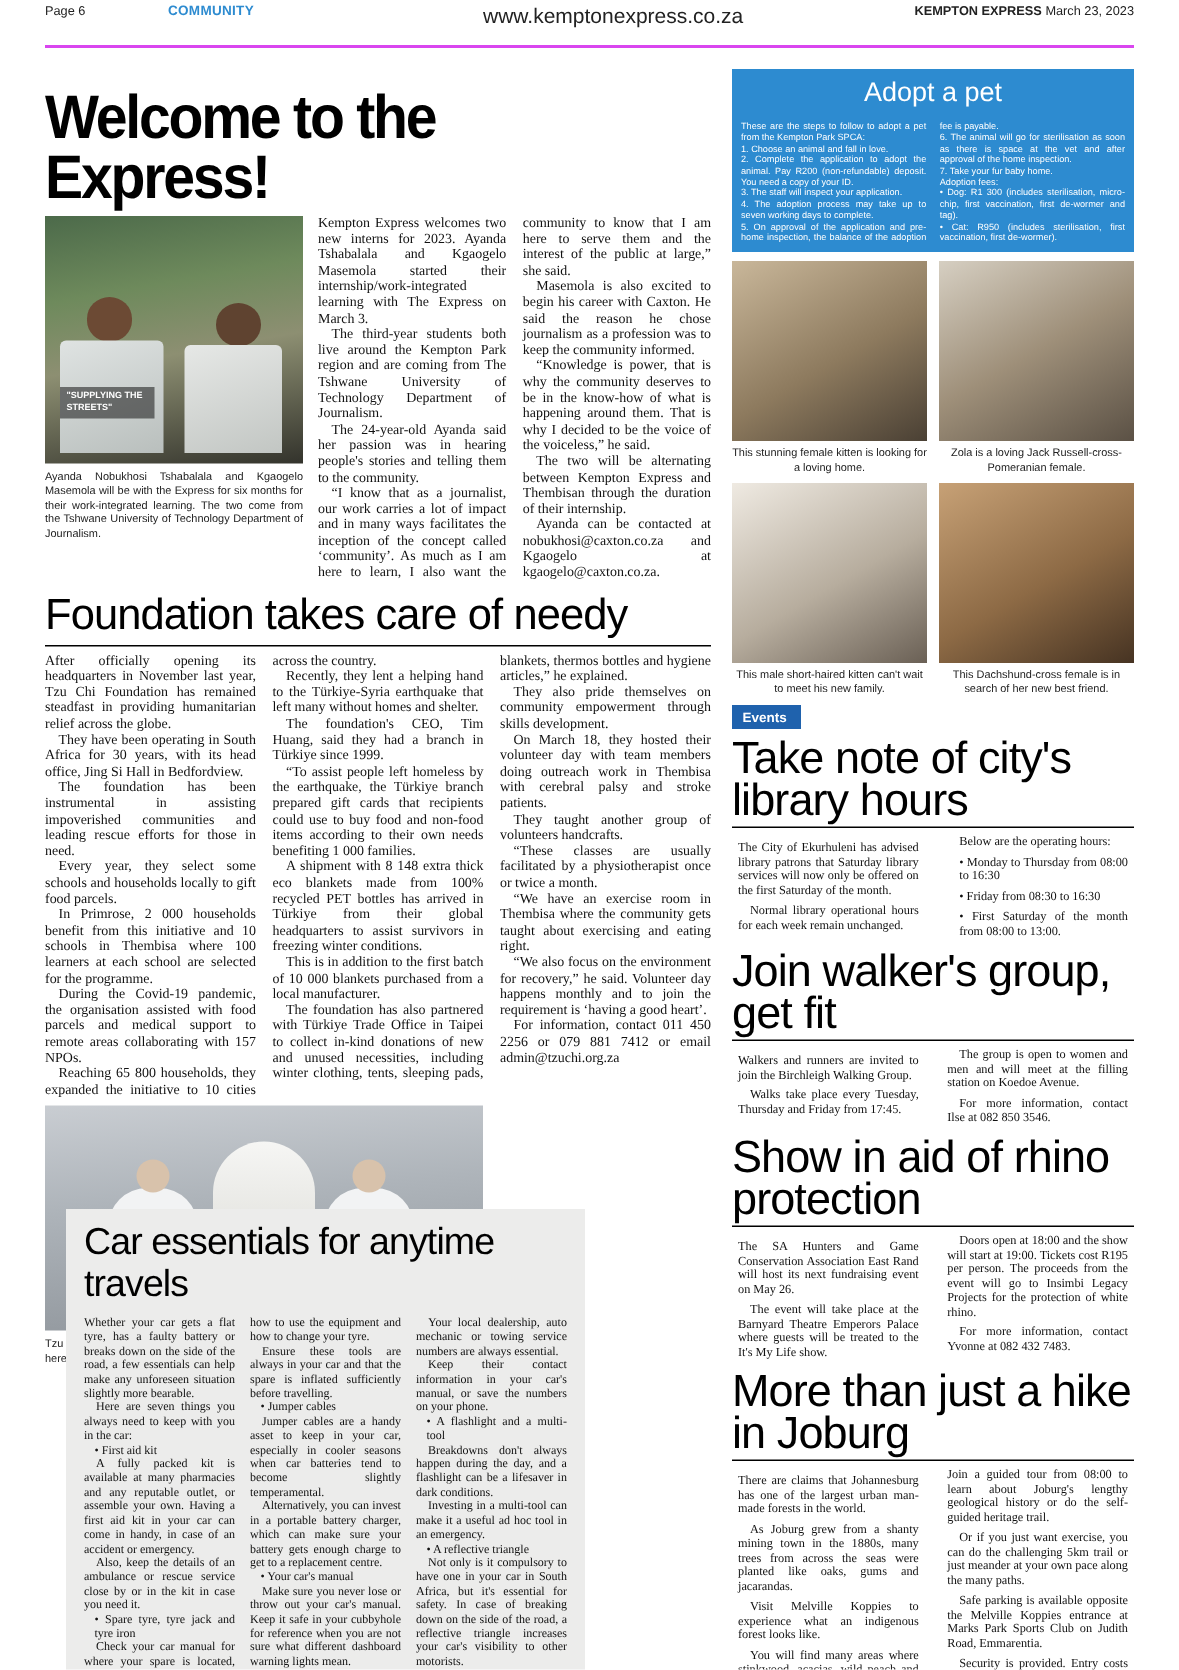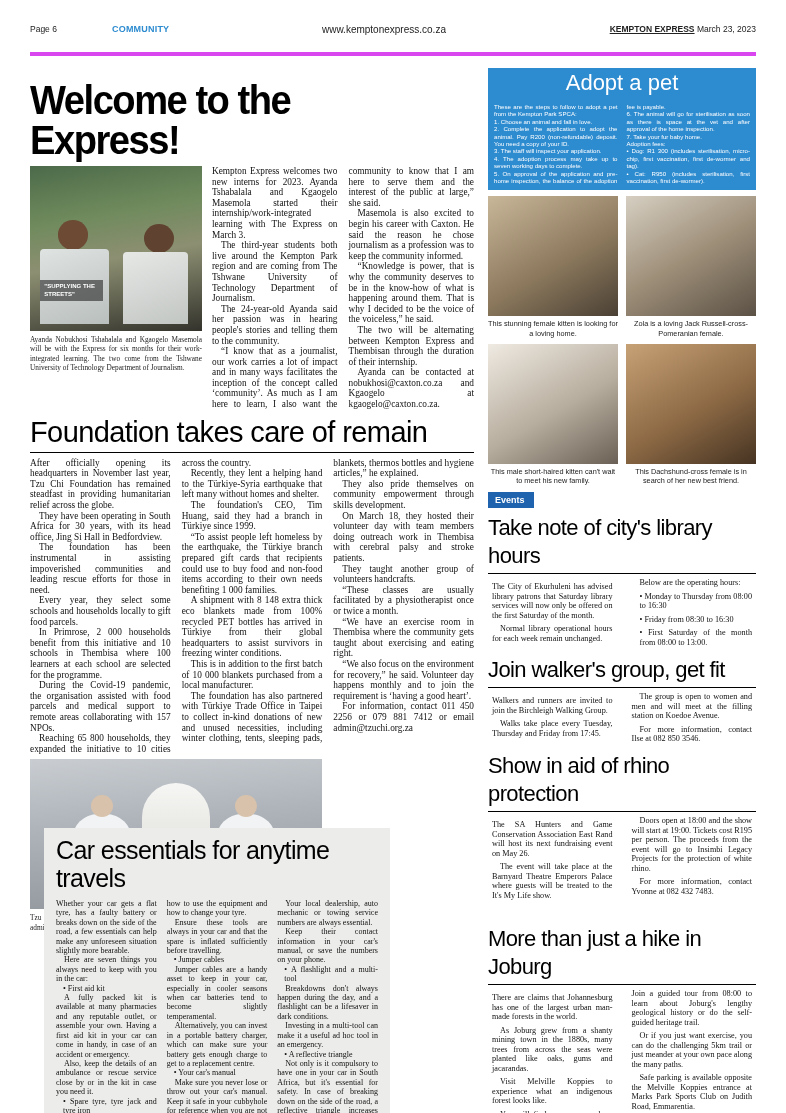--- a/index.html
+++ b/index.html
@@ -6,26 +6,26 @@
   body{
     width:786px;height:1113px;
     background:#ffffff;
     font-family:"Liberation Serif", serif;
     color:#111;
     overflow:hidden;
   }
   .page{position:relative;width:786px;height:1113px;box-sizing:border-box;padding:0 30px;}
 
   
-  .masthead{position:relative;height:30px;margin-top:22px;border-bottom:4px solid #d946ef;}
+  .masthead{position:relative;height:30px;border-bottom:2px solid #d946ef;}
   .mh-page{position:absolute;left:0;top:2px;font-family:"Liberation Sans",sans-serif;font-size:8.5px;color:#222;}
   .mh-section{position:absolute;left:82px;top:2px;font-family:"Liberation Sans",sans-serif;font-weight:bold;font-size:9px;color:#2d8bd0;letter-spacing:.2px;}
-  .mh-url{position:absolute;left:292px;top:2px;font-family:"Liberation Sans",sans-serif;font-size:10px;color:#222;}
+  .mh-url{position:absolute;left:292px;top:2px;font-family:"Liberation Sans",sans-serif;font-size:14px;color:#222;}
   .mh-right{position:absolute;right:0;top:2px;font-family:"Liberation Sans",sans-serif;font-size:8.5px;color:#222;}
-  .mh-right b{font-weight:bold;text-decoration:underline;}
+  .mh-right b{font-weight:bold;}
 
   
   .lead-head{
     font-family:"Liberation Sans",sans-serif;
     font-weight:bold;font-size:41px;line-height:40px;
     letter-spacing:-1.6px;margin:2px 0 0 0;color:#000;
     transform:scaleX(.93);transform-origin:left center;
   }
 
   
@@ -39,38 +39,38 @@
   .photo .shirt{position:absolute;left:6%;bottom:4%;width:40%;height:46%;
     background:linear-gradient(160deg,#dfe3e2,#b9bfbd);border-radius:4px 4px 0 0;}
   .photo .shirt2{position:absolute;right:8%;bottom:4%;width:38%;height:44%;
     background:linear-gradient(160deg,#e6e8e6,#c2c6c3);border-radius:4px 4px 0 0;}
   .photo .h1{position:absolute;left:16%;bottom:49%;width:18%;height:18%;background:#6c4a34;border-radius:50%;}
   .photo .h2{position:absolute;right:16%;bottom:47%;width:18%;height:18%;background:#5f4330;border-radius:50%;}
   .photo .tagbox{position:absolute;left:6%;bottom:18%;width:32%;padding:3px 4px;
     background:rgba(20,20,20,.55);color:#fff;font-family:"Liberation Sans",sans-serif;
     font-size:6px;line-height:7.5px;font-weight:bold;}
 
-  .caption{font-family:Liberation Serif, serif;font-size:7.3px;line-height:9.4px;
+  .caption{font-family:Liberation Sans, sans-serif;font-size:7.3px;line-height:9.4px;
     color:#222;text-align:justify;margin-top:4px;}
 
   .body-cols{column-gap:11px;text-align:justify;hyphens:auto;-webkit-hyphens:auto;}
   .body-cols p{margin:0;font-size:9.3px;line-height:10.6px;text-indent:9px;}
   .body-cols p.first{text-indent:0;}
 
   
   .sec-head{
     font-family:"Liberation Sans",sans-serif;font-weight:normal;
-    font-size:22px;line-height:28px;color:#000;letter-spacing:-.6px;margin:0;
+    font-size:30px;line-height:28px;color:#000;letter-spacing:-.6px;margin:0;
   }
   .sec-head.big{font-size:29px;line-height:31px;}
 
   
   .adopt-banner{
     background:#2d8bd0;color:#fff;text-align:center;
-    font-family:"Liberation Sans",sans-serif;font-size:22px;line-height:30px;
+    font-family:"Liberation Sans",sans-serif;font-size:18px;line-height:30px;
     height:30px;
   }
   .adopt-box{background:#2d8bd0;color:#fff;padding:5px 6px 6px 6px;}
   .adopt-box .cols{column-count:2;column-gap:9px;}
   .adopt-box p{margin:0;font-family:"Liberation Sans",sans-serif;
     font-size:6.1px;line-height:7.4px;text-align:justify;}
 
   .pet-grid{display:flex;gap:8px;margin-top:6px;text-align:center;}
   .pet{width:130px;}
   .pet .img{height:120px;background:#8b8b80;}
@@ -152,21 +152,21 @@
           <p>“I know that as a journalist, our work carries a lot of impact and in many ways facilitates the inception of the concept called ‘community’. As much as I am here to learn, I also want the community to know that I am here to serve them and the interest of the public at large,” she said.</p>
           <p>Masemola is also excited to begin his career with Caxton. He said the reason he chose journalism as a profession was to keep the community informed.</p>
           <p>“Knowledge is power, that is why the community deserves to be in the know-how of what is happening around them. That is why I decided to be the voice of the voiceless,” he said.</p>
           <p>The two will be alternating between Kempton Express and Thembisan through the duration of their internship.</p>
           <p>Ayanda can be contacted at nobukhosi@caxton.co.za and Kgaogelo at kgaogelo@caxton.co.za.</p>
         </div>
       </div>
     </div>
 
     <div style="margin-top:7px;">
-      <h2 class="sec-head big">Foundation takes care of remain</h2>
+      <h2 class="sec-head big">Foundation takes care of needy</h2>
       <div style="border-top:1px solid #000;margin-top:4px;padding-top:5px;">
         <div class="body-cols" style="column-count:3;">
           <p class="first">After officially opening its headquarters in November last year, Tzu Chi Foundation has remained steadfast in providing humanitarian relief across the globe.</p>
           <p>They have been operating in South Africa for 30 years, with its head office, Jing Si Hall in Bedfordview.</p>
           <p>The foundation has been instrumental in assisting impoverished communities and leading rescue efforts for those in need.</p>
           <p>Every year, they select some schools and households locally to gift food parcels.</p>
           <p>In Primrose, 2 000 households benefit from this initiative and 10 schools in Thembisa where 100 learners at each school are selected for the programme.</p>
           <p>During the Covid-19 pandemic, the organisation assisted with food parcels and medical support to remote areas collaborating with 157 NPOs.</p>
           <p>Reaching 65 800 households, they expanded the initiative to 10 cities across the country.</p>
           <p>Recently, they lent a helping hand to the Türkiye-Syria earthquake that left many without homes and shelter.</p>
@@ -293,21 +293,21 @@
       
       <h2 class="sec-head" style="margin-top:7px;">Show in aid of rhino protection</h2>
       <div class="two-col" style="border-top:1px solid #000;margin-top:3px;padding-top:4px;">
         <p class="first">The SA Hunters and Game Conservation Association East Rand will host its next fundraising event on May 26.</p>
         <p>The event will take place at the Barnyard Theatre Emperors Palace where guests will be treated to the It's My Life show.</p>
         <p>Doors open at 18:00 and the show will start at 19:00. Tickets cost R195 per person. The proceeds from the event will go to Insimbi Legacy Projects for the protection of white rhino.</p>
         <p>For more information, contact Yvonne at 082 432 7483.</p>
       </div>
 
       
-      <h2 class="sec-head" style="margin-top:23px;">More than just a hike in Joburg</h2>
+      <h2 class="sec-head" style="margin-top:6px;">More than just a hike in Joburg</h2>
       <div class="two-col" style="border-top:1px solid #000;margin-top:3px;padding-top:4px;">
         <p class="first">There are claims that Johannesburg has one of the largest urban man-made forests in the world.</p>
         <p>As Joburg grew from a shanty mining town in the 1880s, many trees from across the seas were planted like oaks, gums and jacarandas.</p>
         <p>Visit Melville Koppies to experience what an indigenous forest looks like.</p>
         <p>You will find many areas where stinkwood, acacias, wild peach and pear trees and bushwillows provide shade from the hot sun.</p>
         <p>The Koppies are open Sunday mornings between 08:00 and 11:30. Join a guided tour from 08:00 to learn about Joburg's lengthy geological history or do the self-guided heritage trail.</p>
         <p>Or if you just want exercise, you can do the challenging 5km trail or just meander at your own pace along the many paths.</p>
         <p>Safe parking is available opposite the Melville Koppies entrance at Marks Park Sports Club on Judith Road, Emmarentia.</p>
         <p>Security is provided. Entry costs R90 per person and R50 for U18s. For more information, email wendavid@mweb.co.za or call 079 532 0083.</p>
       </div>

